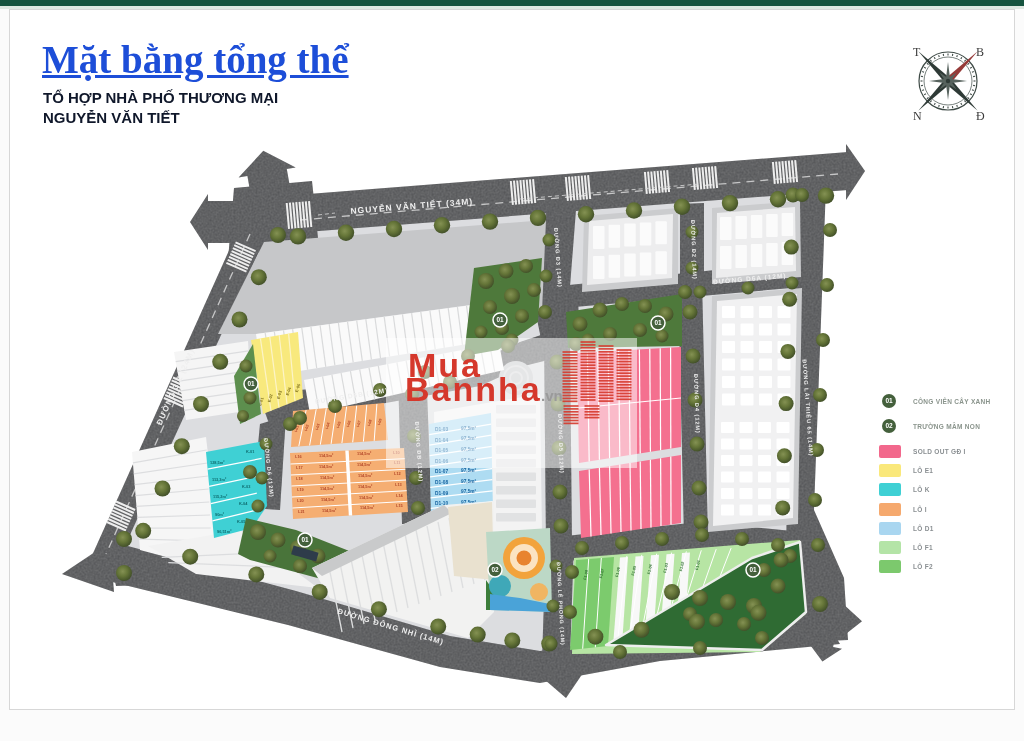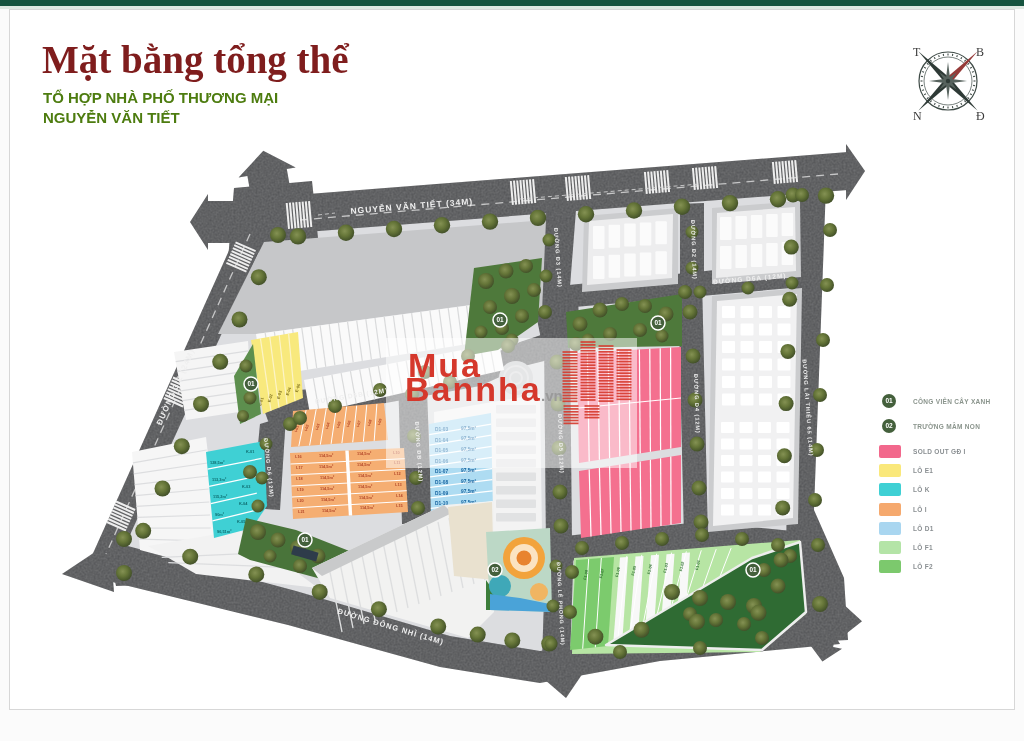--- a/index.html
+++ b/index.html
@@ -4,23 +4,23 @@
 *{margin:0;padding:0;box-sizing:border-box;}
 body{width:1024px;height:741px;position:relative;background:#fbfbfb;font-family:"Liberation Sans",sans-serif;overflow:hidden;}
 </style></head>
 <body>
 
 <div style="position:absolute;left:0;top:0;width:1024px;height:6px;background:#16543f;"></div>
 <div style="position:absolute;left:0;top:6px;width:1024px;height:3px;background:#dfe9e2;"></div>
 
 <div style="position:absolute;left:9px;top:9px;width:1006px;height:701px;background:#ffffff;border:1px solid #d7d7d7;"></div>
 
-<div style="position:absolute;left:42px;top:37px;font-family:'Liberation Serif',serif;font-weight:bold;font-size:39px;color:#7f1d1d;">Mặt bằng tổng thể</div>
-
-<div style="position:absolute;left:43px;top:88px;font-size:15px;font-weight:bold;color:#4d7c0f;line-height:20px;">TỔ HỢP NHÀ PHỐ THƯƠNG MẠI<br>NGUYỄN VĂN TIẾT</div>
+<div style="position:absolute;left:42px;top:37px;font-family:'Liberation Serif',serif;font-weight:bold;font-size:39px;color:#1d4ed8;text-decoration:underline;">Mặt bằng tổng thể</div>
+
+<div style="position:absolute;left:43px;top:88px;font-size:15px;font-weight:bold;color:#0f172a;line-height:20px;">TỔ HỢP NHÀ PHỐ THƯƠNG MẠI<br>NGUYỄN VĂN TIẾT</div>
 
 <div style="position:absolute;left:892px;top:32px;"><svg width="110" height="110" viewBox="0 0 110 110" xmlns="http://www.w3.org/2000/svg" font-family="Liberation Serif, serif">
 <g transform="translate(56,49)">
 <circle r="29" fill="none" stroke="#3e4a46" stroke-width="1.2"></circle>
 <circle r="24" fill="none" stroke="#3e4a46" stroke-width="0.7"></circle>
 <line x1="25.5" y1="0.0" x2="27.5" y2="0.0" stroke="#3e4a46" stroke-width="1.1"></line>
 <line x1="25.1" y1="4.4" x2="27.1" y2="4.8" stroke="#3e4a46" stroke-width="1.1"></line>
 <line x1="24.0" y1="8.7" x2="25.8" y2="9.4" stroke="#3e4a46" stroke-width="1.1"></line>
 <line x1="22.1" y1="12.7" x2="23.8" y2="13.7" stroke="#3e4a46" stroke-width="1.1"></line>
 <line x1="19.5" y1="16.4" x2="21.1" y2="17.7" stroke="#3e4a46" stroke-width="1.1"></line>

